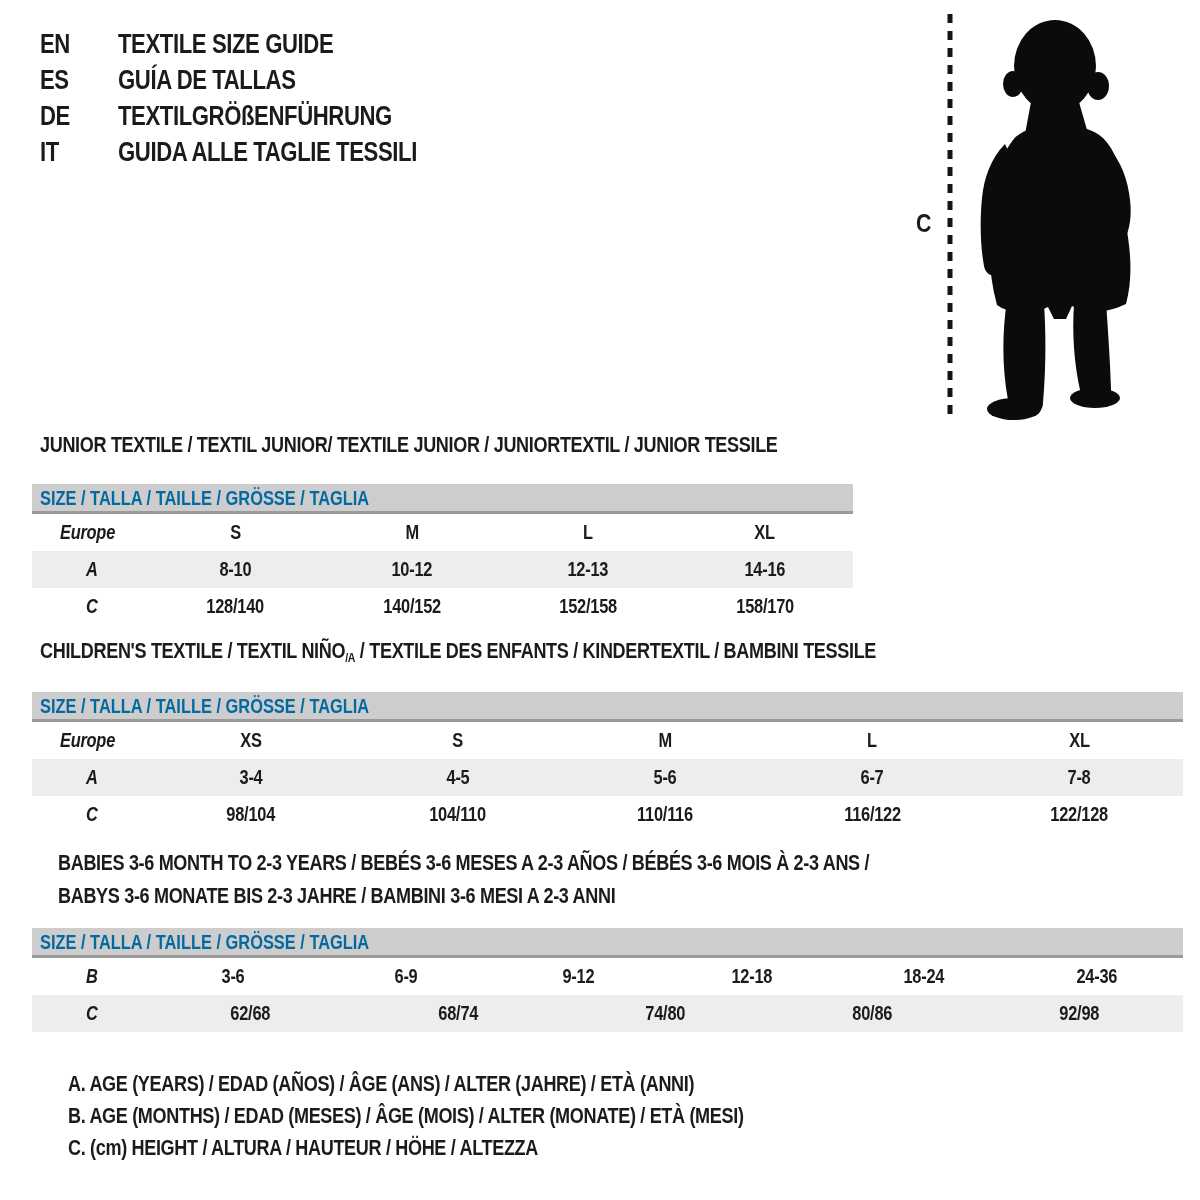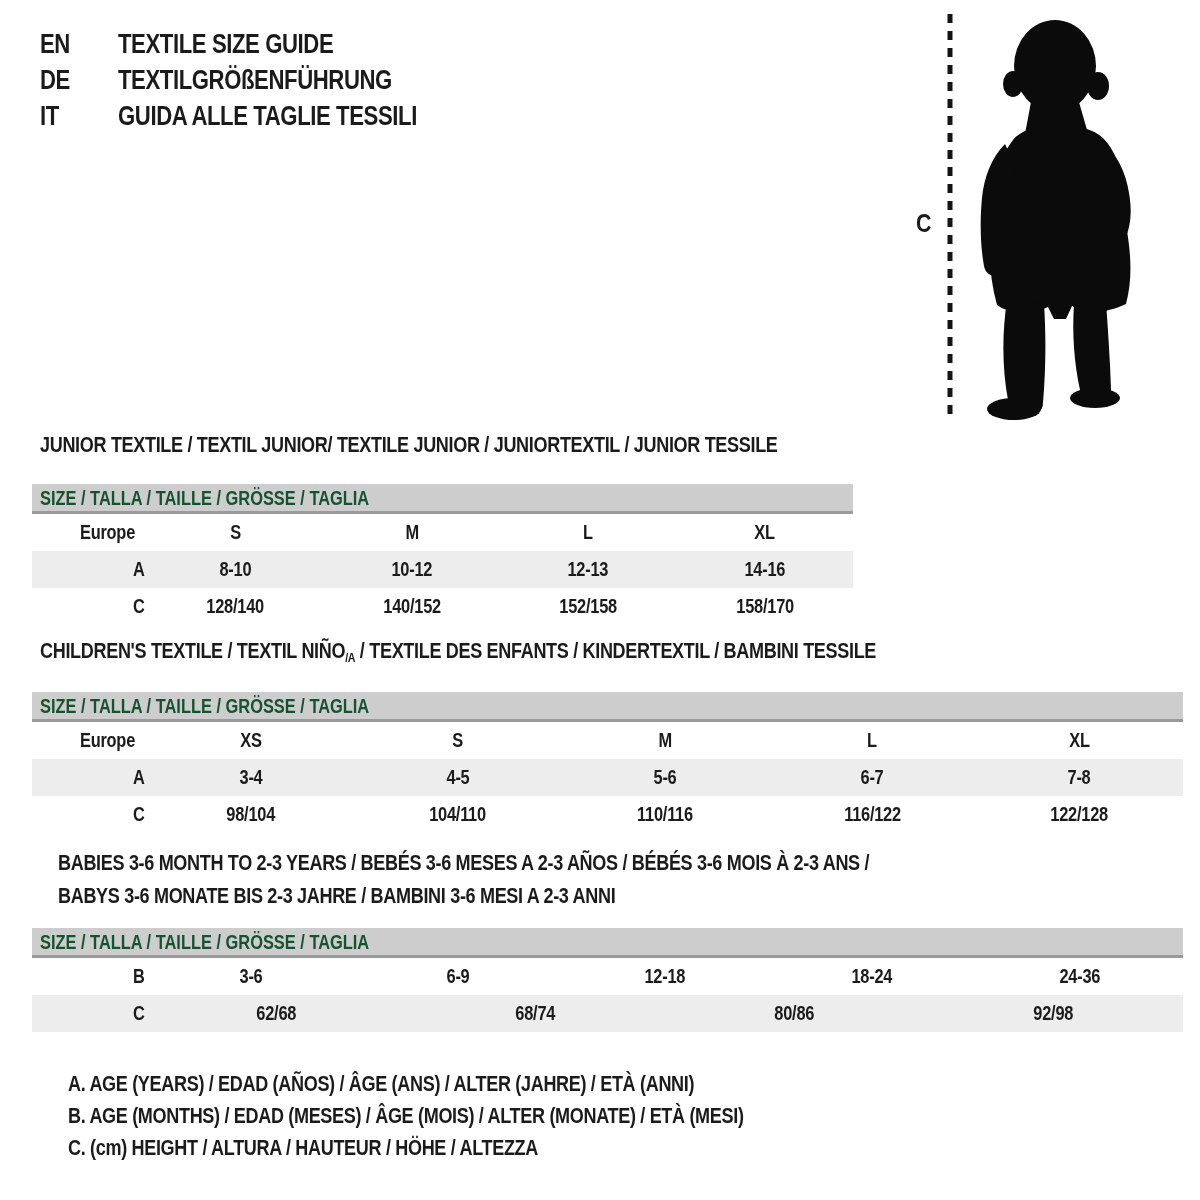--- a/index.html
+++ b/index.html
@@ -34,39 +34,43 @@
   .subA{font-size:13px;position:relative;top:4px;}
 
   
   .table{position:absolute;left:32px;}
   .table.junior{top:484px;width:821px;}
   .table.children{top:692px;width:1151px;}
   .table.babies{top:928px;width:1151px;}
   .size-bar{
     height:27px;line-height:28px;background:var(--bar-bg);
     border-bottom:3px solid var(--bar-border);
-    padding-left:8px;font-size:20px;font-weight:bold;color:#14532d;
+    padding-left:8px;font-size:20px;font-weight:bold;color:#0369a1;
   }
   .trow{display:flex;height:37px;line-height:37px;font-size:20px;font-weight:bold;letter-spacing:-.3px;}
   .trow.stripe{background:var(--stripe);}
-  .tlabel{width:107px;flex:0 0 107px;padding-left:8px;text-align:right;}
+  .tlabel{width:107px;flex:0 0 107px;padding-left:8px;text-align:center;font-style:italic;}
   .tcell{flex:1;text-align:center;}
 
   
   .legend{position:absolute;left:40px;top:1068px;font-size:22px;font-weight:bold;line-height:32px;letter-spacing:-.4px;margin-left:28px;}
 </style>
 </head>
 <body>
 
 <div class="canvas">
 
   <section class="langs">
     <div class="lang-row">
       <span class="lang-code"><span class="cond">EN</span></span>
       <span class="lang-title"><span class="cond">TEXTILE SIZE GUIDE</span></span>
+    </div>
+    <div class="lang-row">
+      <span class="lang-code"><span class="cond">ES</span></span>
+      <span class="lang-title"><span class="cond">GUÍA DE TALLAS</span></span>
     </div>
     <div class="lang-row">
       <span class="lang-code"><span class="cond">DE</span></span>
       <span class="lang-title"><span class="cond">TEXTILGRÖßENFÜHRUNG</span></span>
     </div>
     <div class="lang-row">
       <span class="lang-code"><span class="cond">IT</span></span>
       <span class="lang-title"><span class="cond">GUIDA ALLE TAGLIE TESSILI</span></span>
     </div>
   </section>
@@ -152,28 +156,30 @@
   <div class="sec-heading h-babies">
     <span class="cond">BABIES 3-6 MONTH TO 2-3 YEARS / BEBÉS 3-6 MESES A 2-3 AÑOS / BÉBÉS 3-6 MOIS À 2-3 ANS /</span><br>
     <span class="cond">BABYS 3-6 MONATE BIS 2-3 JAHRE / BAMBINI 3-6 MESI A 2-3 ANNI</span>
   </div>
   <div class="table babies">
     <div class="size-bar"><span class="cond">SIZE / TALLA / TAILLE / GRÖSSE / TAGLIA</span></div>
     <div class="trow">
       <div class="tlabel"><span class="cond">B</span></div>
       <div class="tcell"><span class="cond ctr">3-6</span></div>
       <div class="tcell"><span class="cond ctr">6-9</span></div>
+      <div class="tcell"><span class="cond ctr">9-12</span></div>
       <div class="tcell"><span class="cond ctr">12-18</span></div>
       <div class="tcell"><span class="cond ctr">18-24</span></div>
       <div class="tcell"><span class="cond ctr">24-36</span></div>
     </div>
     <div class="trow stripe">
       <div class="tlabel"><span class="cond">C</span></div>
       <div class="tcell"><span class="cond ctr">62/68</span></div>
       <div class="tcell"><span class="cond ctr">68/74</span></div>
+      <div class="tcell"><span class="cond ctr">74/80</span></div>
       <div class="tcell"><span class="cond ctr">80/86</span></div>
       <div class="tcell"><span class="cond ctr">92/98</span></div>
     </div>
   </div>
 
   <div class="legend">
     <div><span class="cond">A. AGE (YEARS) / EDAD (AÑOS) / ÂGE (ANS) / ALTER (JAHRE) / ETÀ (ANNI)</span></div>
     <div><span class="cond">B. AGE (MONTHS) / EDAD (MESES) / ÂGE (MOIS) / ALTER (MONATE) / ETÀ (MESI)</span></div>
     <div><span class="cond">C. (cm) HEIGHT / ALTURA / HAUTEUR / HÖHE / ALTEZZA</span></div>
   </div>

